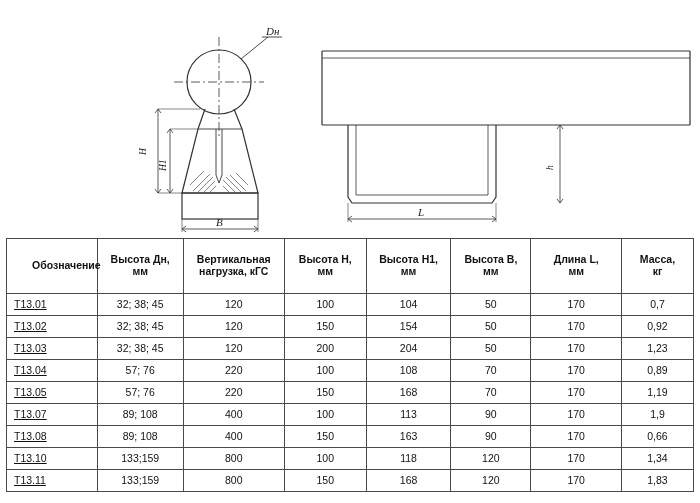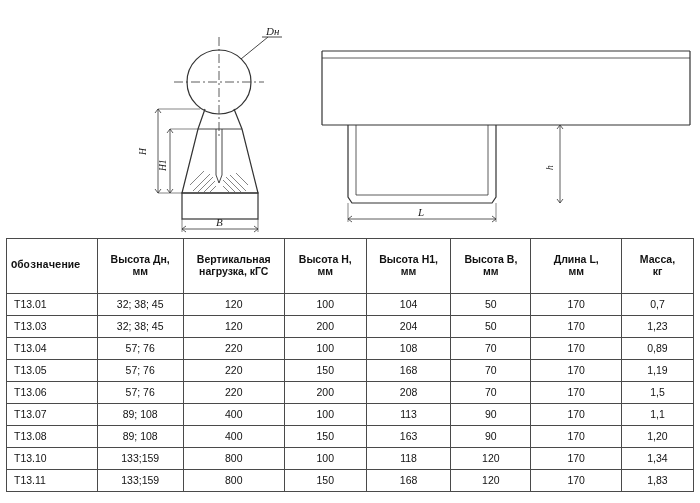--- a/index.html
+++ b/index.html
@@ -52,26 +52,26 @@
     line-height: 1.12;
     color: #111;
   }
   #spec-table thead th {
     height: 54px;
     font-weight: bold;
     font-size: 10.5px;
   }
   #spec-table thead th.first {
     text-align: left;
-    padding-left: 4px;
-    font-family: Liberation Mono, monospace;
+    padding-left: 25px;
   }
   #spec-table tbody td.first {
     text-align: left;
     padding-left: 7px;
+    text-decoration: underline;
   }
   .colw0 { width: 88px; }
   .colw1 { width: 84px; }
   .colw2 { width: 98px; }
   .colw3 { width: 80px; }
   .colw4 { width: 82px; }
   .colw5 { width: 78px; }
   .colw6 { width: 88px; }
   .colw7 { width: 70px; }
   .lbl {
@@ -222,20 +222,30 @@
         <td class="first">Т13.01</td>
         <td>32; 38; 45</td>
         <td>120</td>
         <td>100</td>
         <td>104</td>
         <td>50</td>
         <td>170</td>
         <td>0,7</td>
       </tr>
       <tr>
+        <td class="first">Т13.02</td>
+        <td>32; 38; 45</td>
+        <td>120</td>
+        <td>150</td>
+        <td>154</td>
+        <td>50</td>
+        <td>170</td>
+        <td>0,92</td>
+      </tr>
+      <tr>
         <td class="first">Т13.03</td>
         <td>32; 38; 45</td>
         <td>120</td>
         <td>200</td>
         <td>204</td>
         <td>50</td>
         <td>170</td>
         <td>1,23</td>
       </tr>
       <tr>
@@ -252,48 +262,38 @@
         <td class="first">Т13.05</td>
         <td>57; 76</td>
         <td>220</td>
         <td>150</td>
         <td>168</td>
         <td>70</td>
         <td>170</td>
         <td>1,19</td>
       </tr>
       <tr>
-        <td class="first">Т13.06</td>
-        <td>57; 76</td>
-        <td>220</td>
-        <td>200</td>
-        <td>208</td>
-        <td>70</td>
-        <td>170</td>
-        <td>1,5</td>
-      </tr>
-      <tr>
         <td class="first">Т13.07</td>
         <td>89; 108</td>
         <td>400</td>
         <td>100</td>
         <td>113</td>
         <td>90</td>
         <td>170</td>
-        <td>1,1</td>
+        <td>1,9</td>
       </tr>
       <tr>
         <td class="first">Т13.08</td>
         <td>89; 108</td>
         <td>400</td>
         <td>150</td>
         <td>163</td>
         <td>90</td>
         <td>170</td>
-        <td>1,20</td>
+        <td>0,66</td>
       </tr>
       <tr>
         <td class="first">Т13.10</td>
         <td>133;159</td>
         <td>800</td>
         <td>100</td>
         <td>118</td>
         <td>120</td>
         <td>170</td>
         <td>1,34</td>

